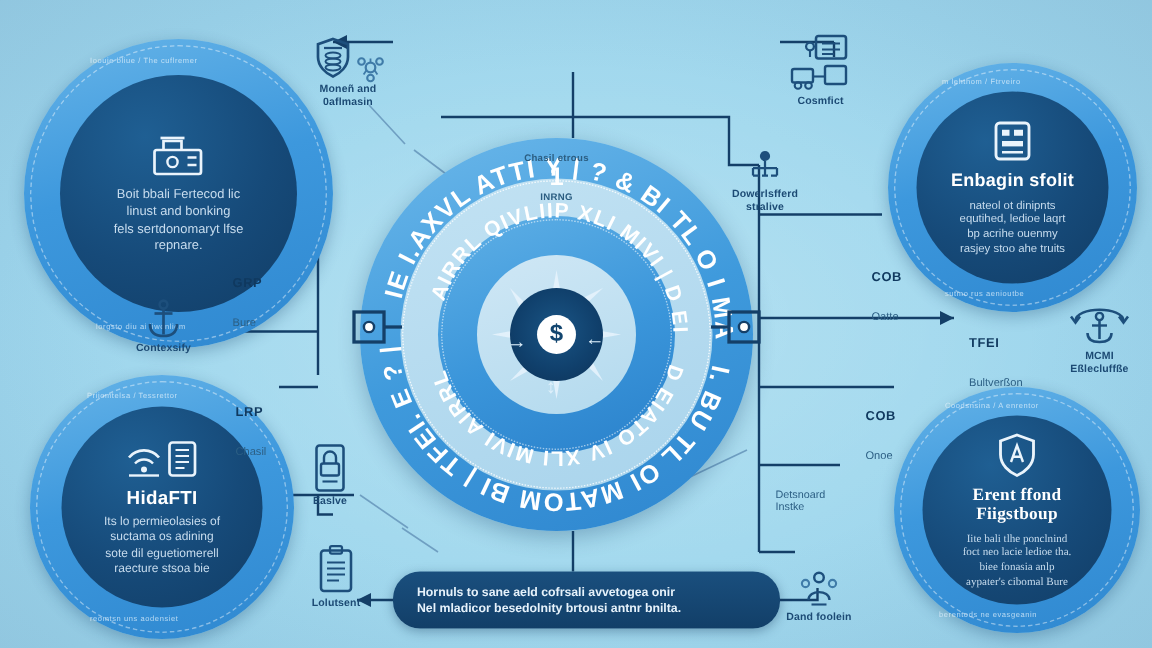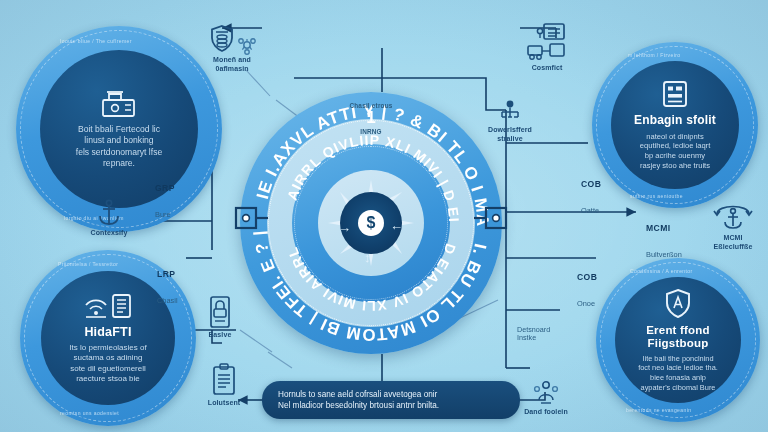--- a/index.html
+++ b/index.html
@@ -66,21 +66,21 @@
   #node-tr .core{left:19px;top:19px;right:19px;bottom:19px;}
   #node-tr .core-title{font-size:12px;}
   #node-tr .core-body{font-size:7.6px;}
 
   #node-bl{left:20px;top:250px;width:176px;height:176px;}
   #node-bl .core{left:21px;top:21px;right:21px;bottom:21px;}
   #node-bl .core-title{font-size:12.5px;}
   #node-bl .core-body{font-size:8px;}
 
   #node-br{left:596px;top:258px;width:164px;height:164px;}
-  #node-br .core{left:19px;top:19px;right:19px;bottom:19px;}
+  #node-br .core{left:19px;top:19px;right:19px;bottom:19px;font-family:Liberation Serif, serif;}
   #node-br .core-title{font-size:11.5px;}
   #node-br .core-body{font-size:7.4px;}
 
   
   #hub{position:absolute;left:240px;top:92px;width:262px;height:262px;z-index:3;}
   .hub-r{position:absolute;border-radius:50%;}
   #hub-r1{inset:0;background:linear-gradient(160deg,#6cb8ea 0%,#3f9adc 50%,#2e86cf 100%);
           box-shadow:0 4px 14px rgba(14,55,95,.30);}
   #hub-r2{inset:27px;background:linear-gradient(160deg,#c2e2f3 0%,#a9d4ec 100%);}
   #hub-r2:after{content:"";position:absolute;inset:1px;border-radius:50%;border:1px dotted rgba(255,255,255,.8);}
@@ -114,21 +114,21 @@
   
   .callout{
     position:absolute;z-index:6;border-radius:18px;
     background:linear-gradient(180deg,#1a4f7e 0%,#123f68 100%);
     color:#e6f2fb;box-sizing:border-box;
     display:flex;flex-direction:column;justify-content:center;
     box-shadow:0 2px 7px rgba(12,45,80,.35);
     padding:6px 16px;line-height:1.38;font-size:8.2px;
   }
   #callout-top{left:262px;top:10px;width:258px;height:38px;}
-  #callout-bottom{left:262px;top:381px;width:258px;height:38px;}
+  #callout-bottom{left:262px;top:381px;width:258px;height:38px;font-weight:bold;}
 
   
   .sat{position:absolute;z-index:5;display:flex;flex-direction:column;align-items:center;}
   .sat .sat-ico{color:#1d4f7c;display:flex;gap:3px;align-items:flex-end;}
   .sat .sat-lab{
     margin-top:2px;color:#1c4a74;font-size:7px;font-weight:600;
     text-align:center;line-height:1.22;white-space:pre-line;letter-spacing:.1px;
   }
 
   
@@ -493,21 +493,21 @@
     <b>COB</b>
     <span>Oatte</span>
   </div>
 
   <div class="tag" id="tag-cob-bot" style="left:577px;top:255px;">
     <b>COB</b>
     <span>Onoe</span>
   </div>
 
   <div class="tag" id="tag-xbbm" style="left:646px;top:206px;">
-    <b>MCMI</b>
+    <b>TFEI</b>
     <span>Bultverßon</span>
   </div>
 
   <div class="tag" id="tag-dashb" style="left:517px;top:308px;">
     <span style="font-size:7.2px;white-space:pre-line;">Detsnoard
 Instke</span>
   </div>
 
 </div>
 

